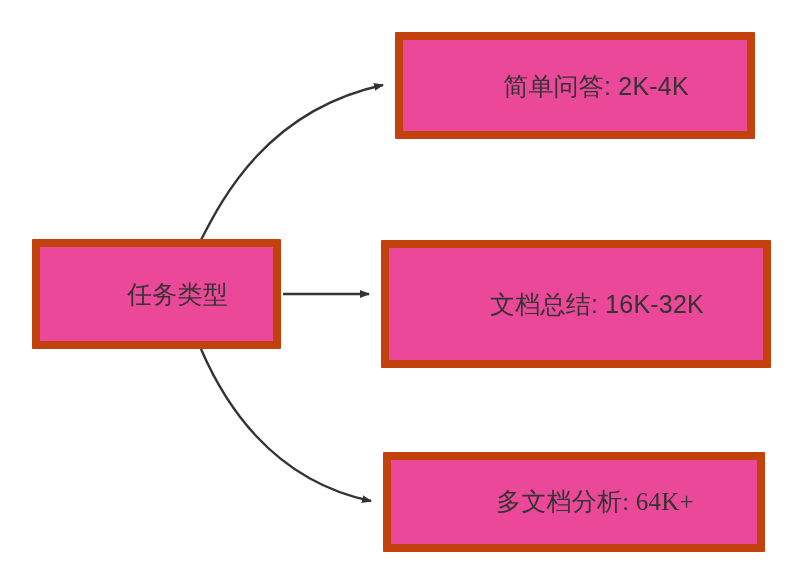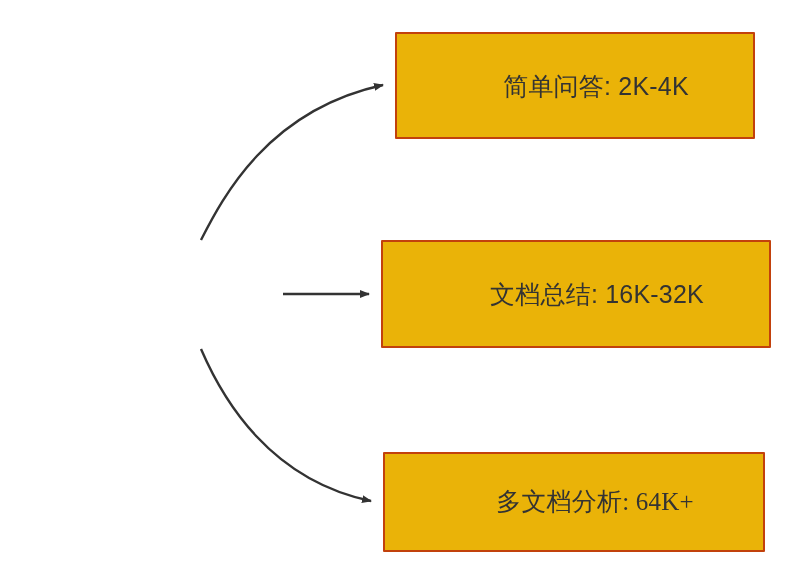--- a/index.html
+++ b/index.html
@@ -24,22 +24,22 @@
     position: absolute;
     left: 0;
     top: 0;
     width: 787px;
     height: 572px;
     pointer-events: none;
   }
   .node {
     position: absolute;
     box-sizing: border-box;
-    background: #eab308;
-    border: 2px solid #c2410c;
+    background: #ec4899;
+    border: 8px solid #c2410c;
     border-radius: 1px;
     display: flex;
     align-items: center;
     justify-content: center;
     text-align: center;
     padding-left: 42px;
   }
   .node-label {
     color: #333333;
     font-size: 25px;
@@ -56,21 +56,21 @@
   #node-task-0 {
     left: 395px;
     top: 32px;
     width: 360px;
     height: 107px;
   }
   #node-task-1 {
     left: 381px;
     top: 240px;
     width: 390px;
-    height: 108px;
+    height: 128px;
   }
   #node-task-2 {
     left: 383px;
     top: 452px;
     width: 382px;
     height: 100px;
     font-family: Liberation Serif, serif;
   }
 </style>
 </head>
@@ -85,20 +85,23 @@
       </marker>
     </defs>
 
     <path d="M201,240 C223,197 268,110 383,85" fill="none" stroke="#333333" stroke-width="2.4" marker-end="url(#arrowhead)"></path>
 
     <path d="M283,294 L369,294" fill="none" stroke="#333333" stroke-width="2.4" marker-end="url(#arrowhead)"></path>
 
     <path d="M201,349 C223,400 270,480 371,501" fill="none" stroke="#333333" stroke-width="2.4" marker-end="url(#arrowhead)"></path>
   </svg>
 
+  <div class="node" id="node-root">
+    <span class="node-label">任务类型</span>
+  </div>
 
   <div class="node" id="node-task-0">
     <span class="node-label">简单问答: 2K-4K</span>
   </div>
 
   <div class="node" id="node-task-1">
     <span class="node-label">文档总结: 16K-32K</span>
   </div>
 
   <div class="node" id="node-task-2">

